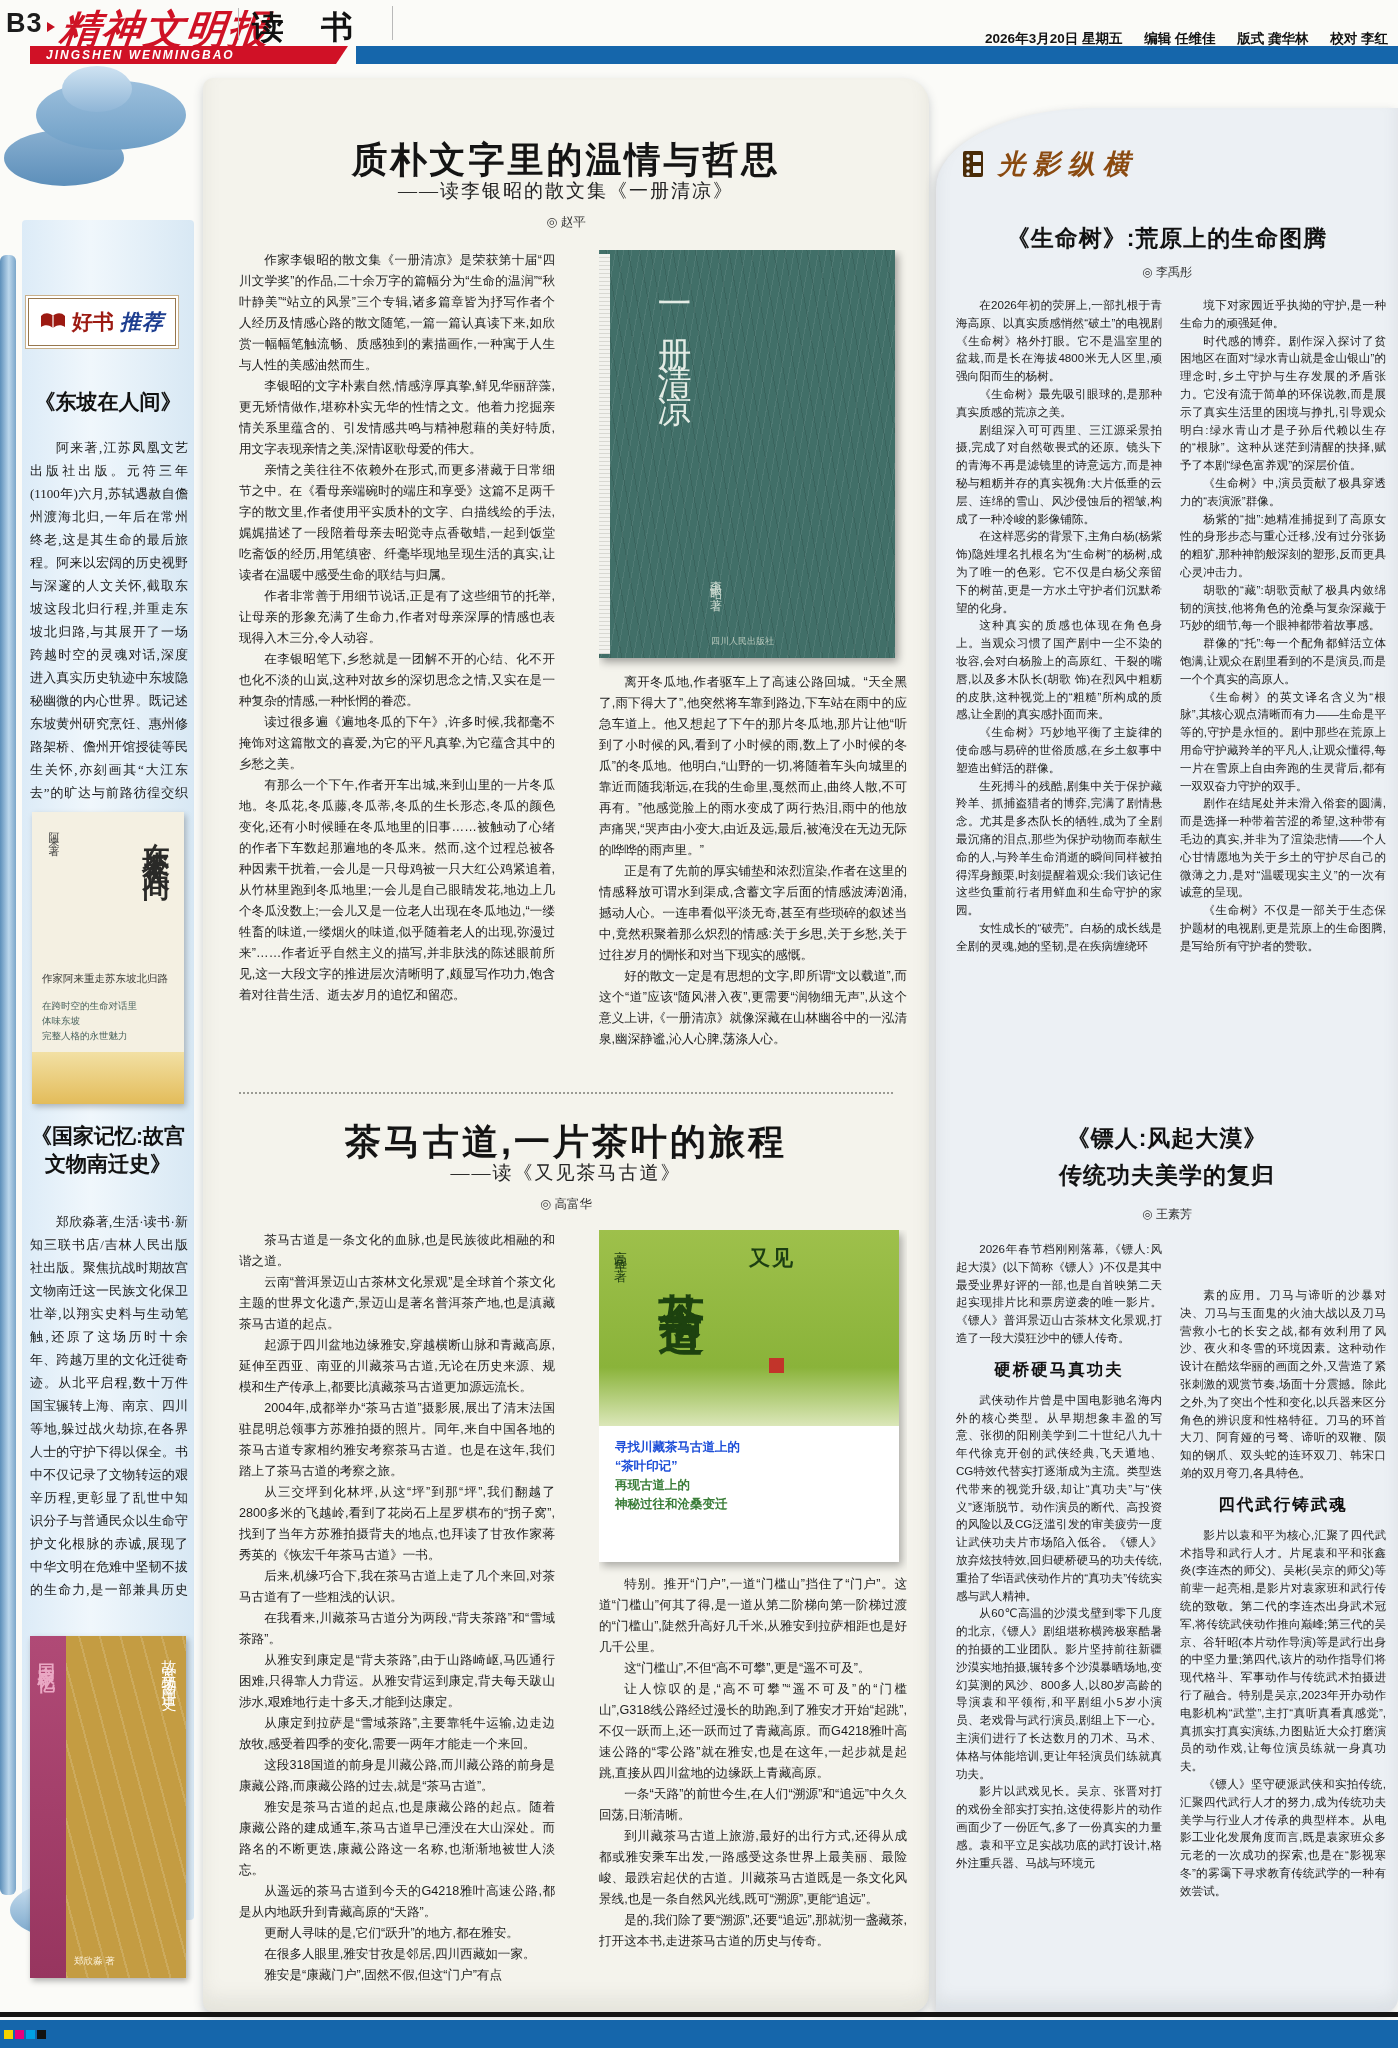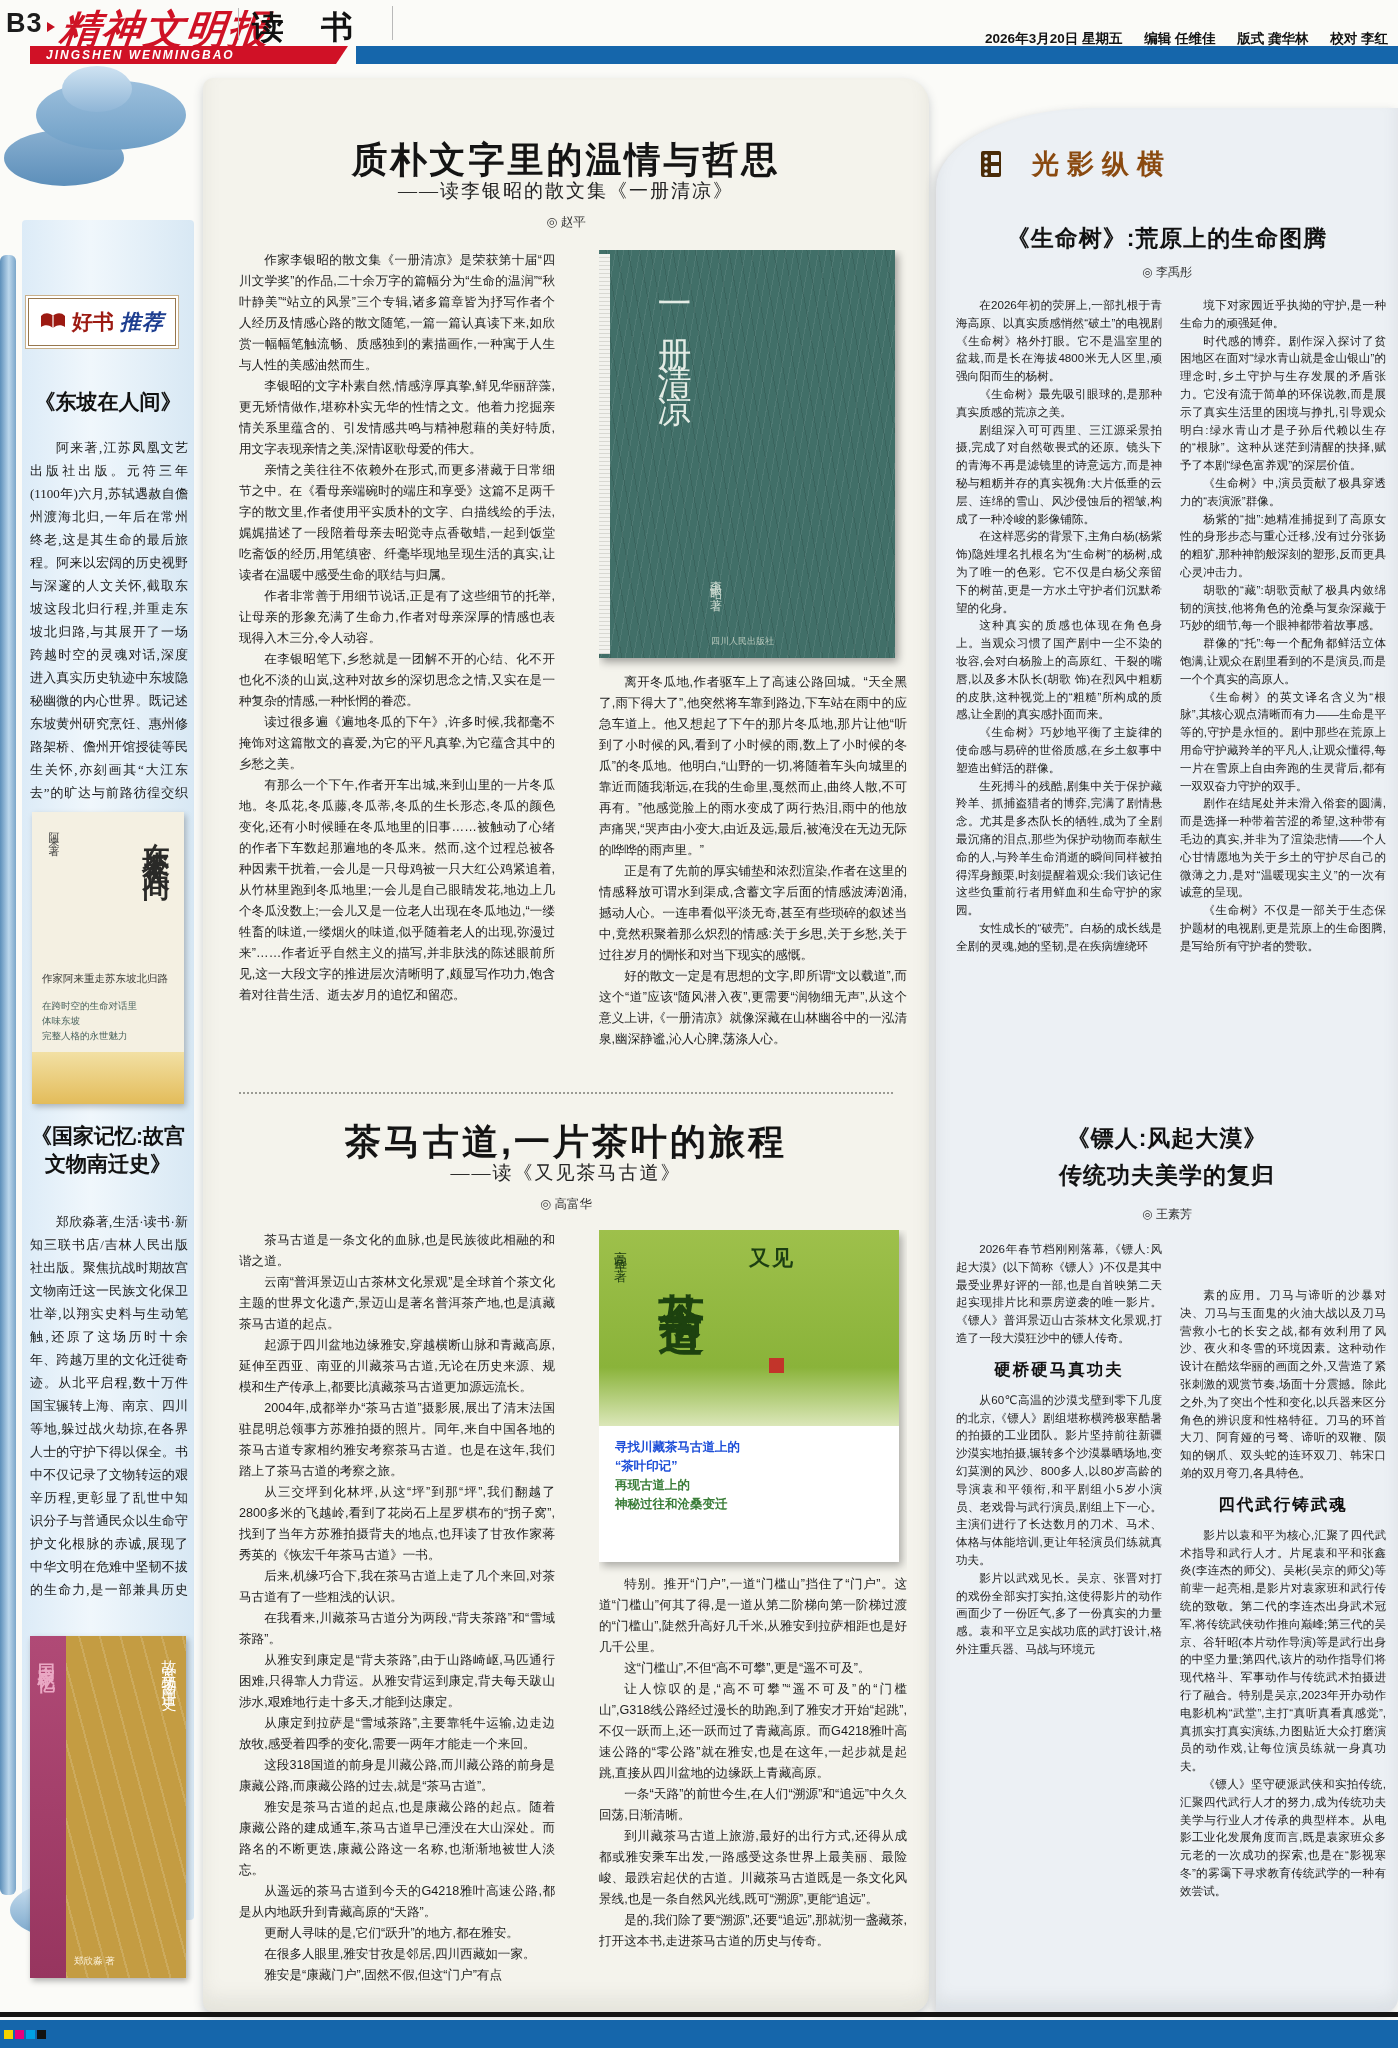--- a/index.html
+++ b/index.html
@@ -80,21 +80,21 @@
   .cover-chama .auth { position:absolute; left:12px; top:10px; writing-mode:vertical-rl; font-family:"Liberation Serif",serif; font-size:13px; color:#1e3c14; letter-spacing:4px; }
   .cover-chama .yj { position:absolute; left:150px; top:14px; font-family:"Liberation Serif",serif; font-weight:900; font-size:21px; color:#1c3e12; letter-spacing:2px; }
   .cover-chama .big { position:absolute; left:58px; top:26px; writing-mode:vertical-rl; font-family:"Liberation Serif",serif; font-weight:900; font-size:46px; color:#1d420f; letter-spacing:6px; line-height:1.05; }
   .cover-chama .seal { position:absolute; left:170px; top:128px; width:15px; height:15px; background:#c2342a; }
   .cover-chama .blurb { position:absolute; left:16px; top:208px; }
   .cover-chama .blurb p { font-size:12.5px; line-height:19px; color:#1d4ed8; text-indent:0 !important; font-weight:700; }
   .cover-chama .blurb p:nth-child(n+3) { color:#3b7d39; }
 
   
   .right-panel { left:936px; top:108px; width:462px; height:1904px; background:#ecEFf3; background:#ecf0f4; border-radius:160px 0 14px 0 / 80px 0 14px 0; box-shadow:-3px 3px 9px rgba(60,70,90,.22), inset 0 -12px 16px rgba(110,115,125,.12); }
-  .brand { position:absolute; left:42px; top:38px; display:flex; align-items:center; gap:24px; }
+  .brand { position:absolute; left:24px; top:38px; display:flex; align-items:center; gap:8px;font-style:italic; }
   .brand-text { font-weight:900; font-size:27px; color:#8a4a10; letter-spacing:8px; }
   .film-title { position:absolute; width:438px; left:12px; text-align:center; font-weight:900; font-size:23px; color:#121212; letter-spacing:1px; line-height:1.6; }
   .film-by { position:absolute; width:438px; left:12px; text-align:center; font-size:12px; color:#333; }
   .fcols { position:absolute; left:20px; display:flex; gap:18px; }
   .fcol { width:206px; overflow:hidden; }
   .fcol p { font-size:11.6px; line-height:17.8px; text-align:justify; text-indent:2em; color:#1d1d1d; }
   .subhead { text-align:center; font-weight:900; font-size:16.5px; color:#111; margin:12px 0 10px; letter-spacing:2px; }
 
   svg { display:block; }
 </style>
@@ -299,20 +299,21 @@
       <span>传统功夫美学的复归</span>
     </h1>
     <div class="film-by" style="top:1098px;">◎ 王素芳</div>
     <div class="fcols" style="top:1132px; height:760px;">
       <div class="fcol" style="height:760px;">
         <div>
             <p>2026年春节档刚刚落幕,《镖人:风起大漠》(以下简称《镖人》)不仅是其中最受业界好评的一部,也是自首映第二天起实现排片比和票房逆袭的唯一影片。《镖人》普洱景迈山古茶林文化景观,打造了一段大漠狂沙中的镖人传奇。</p>
           </div>
         <h3 class="subhead">硬桥硬马真功夫</h3>
         <div>
+            <p>武侠动作片曾是中国电影驰名海内外的核心类型。从早期想象丰盈的写意、张彻的阳刚美学到二十世纪八九十年代徐克开创的武侠经典,飞天遁地、CG特效代替实打逐渐成为主流。类型迭代带来的视觉升级,却让“真功夫”与“侠义”逐渐脱节。动作演员的断代、高投资的风险以及CG泛滥引发的审美疲劳一度让武侠功夫片市场陷入低谷。《镖人》放弃炫技特效,回归硬桥硬马的功夫传统,重拾了华语武侠动作片的“真功夫”传统实感与武人精神。</p>
             <p>从60℃高温的沙漠戈壁到零下几度的北京,《镖人》剧组堪称横跨极寒酷暑的拍摄的工业团队。影片坚持前往新疆沙漠实地拍摄,辗转多个沙漠暴晒场地,变幻莫测的风沙、800多人,以80岁高龄的导演袁和平领衔,和平剧组小5岁小演员、老戏骨与武行演员,剧组上下一心。主演们进行了长达数月的刀术、马术、体格与体能培训,更让年轻演员们练就真功夫。</p>
             <p>影片以武戏见长。吴京、张晋对打的戏份全部实打实拍,这使得影片的动作画面少了一份匠气,多了一份真实的力量感。袁和平立足实战功底的武打设计,格外注重兵器、马战与环境元</p>
           </div>
       </div>
       <div class="fcol" style="height:760px;margin-top:46px;">
         <div>
             <p>素的应用。刀马与谛听的沙暴对决、刀马与玉面鬼的火油大战以及刀马营救小七的长安之战,都有效利用了风沙、夜火和冬雪的环境因素。这种动作设计在酷炫华丽的画面之外,又营造了紧张刺激的观赏节奏,场面十分震撼。除此之外,为了突出个性和变化,以兵器来区分角色的辨识度和性格特征。刀马的环首大刀、阿育娅的弓弩、谛听的双鞭、陨知的钢爪、双头蛇的连环双刀、韩宋口弟的双月弯刀,各具特色。</p>
           </div>
         <h3 class="subhead">四代武行铸武魂</h3>
         <div>

